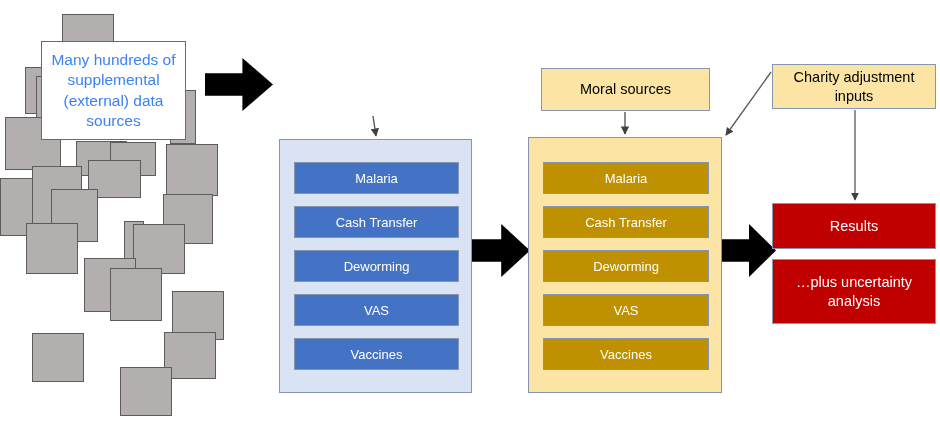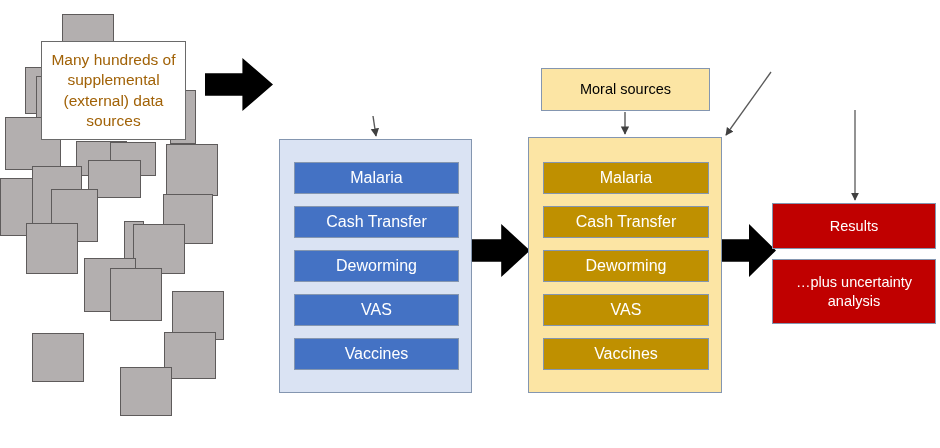--- a/index.html
+++ b/index.html
@@ -40,21 +40,21 @@
     height: 99px;
     background: #ffffff;
     border: 1.5px solid #6a6a6a;
     box-sizing: border-box;
     display: flex;
     align-items: center;
     justify-content: center;
     text-align: center;
     font-size: 15.5px;
     line-height: 1.32;
-    color: #a16207;
+    color: #3b82f6;
     padding: 2px 6px;
   }
 
   
   .block-arrow {
     position: absolute;
     background: #000000;
     clip-path: polygon(0% 29%, 55% 29%, 55% 0%, 100% 50%, 55% 100%, 55% 71%, 0% 71%);
   }
 
@@ -89,21 +89,21 @@
 
   
   .chip {
     position: absolute;
     box-sizing: border-box;
     display: flex;
     align-items: center;
     justify-content: center;
     text-align: left;
     color: #ffffff;
-    font-size: 16px;
+    font-size: 13px;
     border: 1px solid #8496b0;
   }
   .chip-blue { background: #4472c4; }
   .chip-gold { background: #bf9000; }
 
   
   .result-box {
     position: absolute;
     box-sizing: border-box;
     background: #c00000;
@@ -174,20 +174,21 @@
   <div class="hdr-box" style="left:541px; top:68px; width:169px; height:43px;">Moral sources</div>
 
   <div class="group-box" id="moral-group" style="left:528px; top:137px; width:194px; height:256px;">
     <div class="chip chip-gold" style="left:14px; top:24px; width:166px; height:32px;">Malaria</div>
     <div class="chip chip-gold" style="left:14px; top:68px; width:166px; height:32px;">Cash Transfer</div>
     <div class="chip chip-gold" style="left:14px; top:112px; width:166px; height:32px;">Deworming</div>
     <div class="chip chip-gold" style="left:14px; top:156px; width:166px; height:32px;">VAS</div>
     <div class="chip chip-gold" style="left:14px; top:200px; width:166px; height:32px;">Vaccines</div>
   </div>
 
+  <div class="hdr-box" style="left:772px; top:64px; width:164px; height:45px;">Charity adjustment inputs</div>
 
   <div class="result-box" style="left:772px; top:203px; width:164px; height:46px;">Results</div>
   <div class="result-box" style="left:772px; top:259px; width:164px; height:65px;">…plus uncertainty analysis</div>
 
   <svg id="connectors" viewBox="0 0 940 448">
     <defs>
       <marker id="arrowhead" markerWidth="7" markerHeight="7" refX="5.4" refY="3" orient="auto" markerUnits="strokeWidth">
         <path d="M0,0 L6,3 L0,6 Z" fill="#404040"></path>
       </marker>
     </defs>

